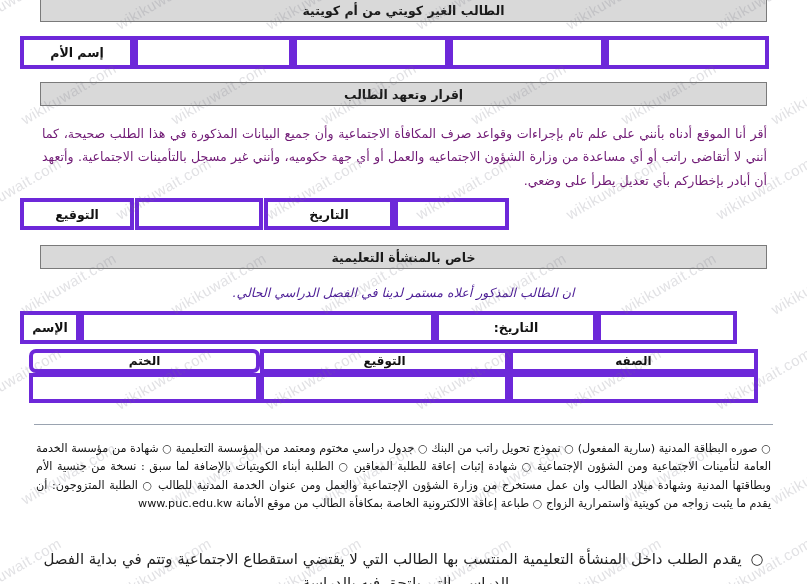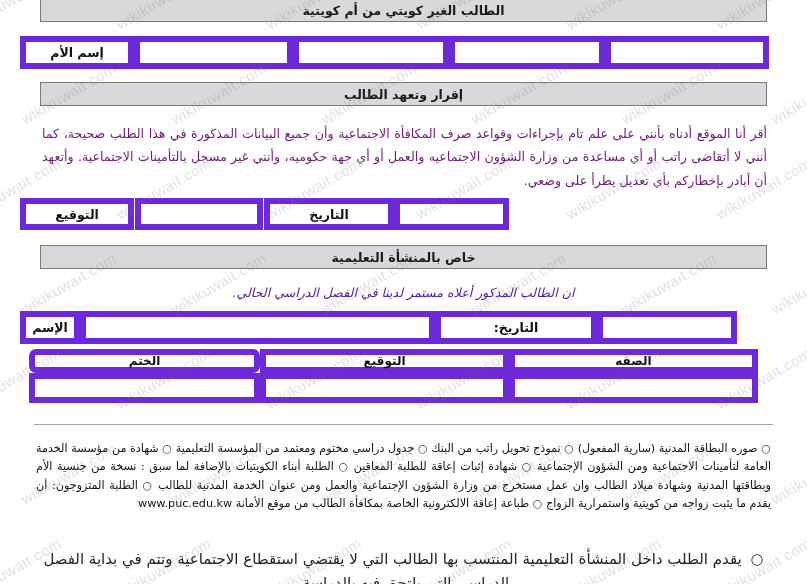--- a/index.html
+++ b/index.html
@@ -50,21 +50,21 @@
     align-items: center;
     justify-content: center;
     font-weight: bold;
     font-size: 12.5px;
     color: #1a1a1a;
     box-sizing: border-box;
   }
 
   .cell {
     position: absolute;
-    border: 6px solid #6d28d9;
+    border: 4px solid #6d28d9;
     box-sizing: border-box;
     background: transparent;
   }
   .cell.label {
     display: flex;
     align-items: center;
     justify-content: center;
     font-weight: bold;
     font-size: 12.5px;
   }

